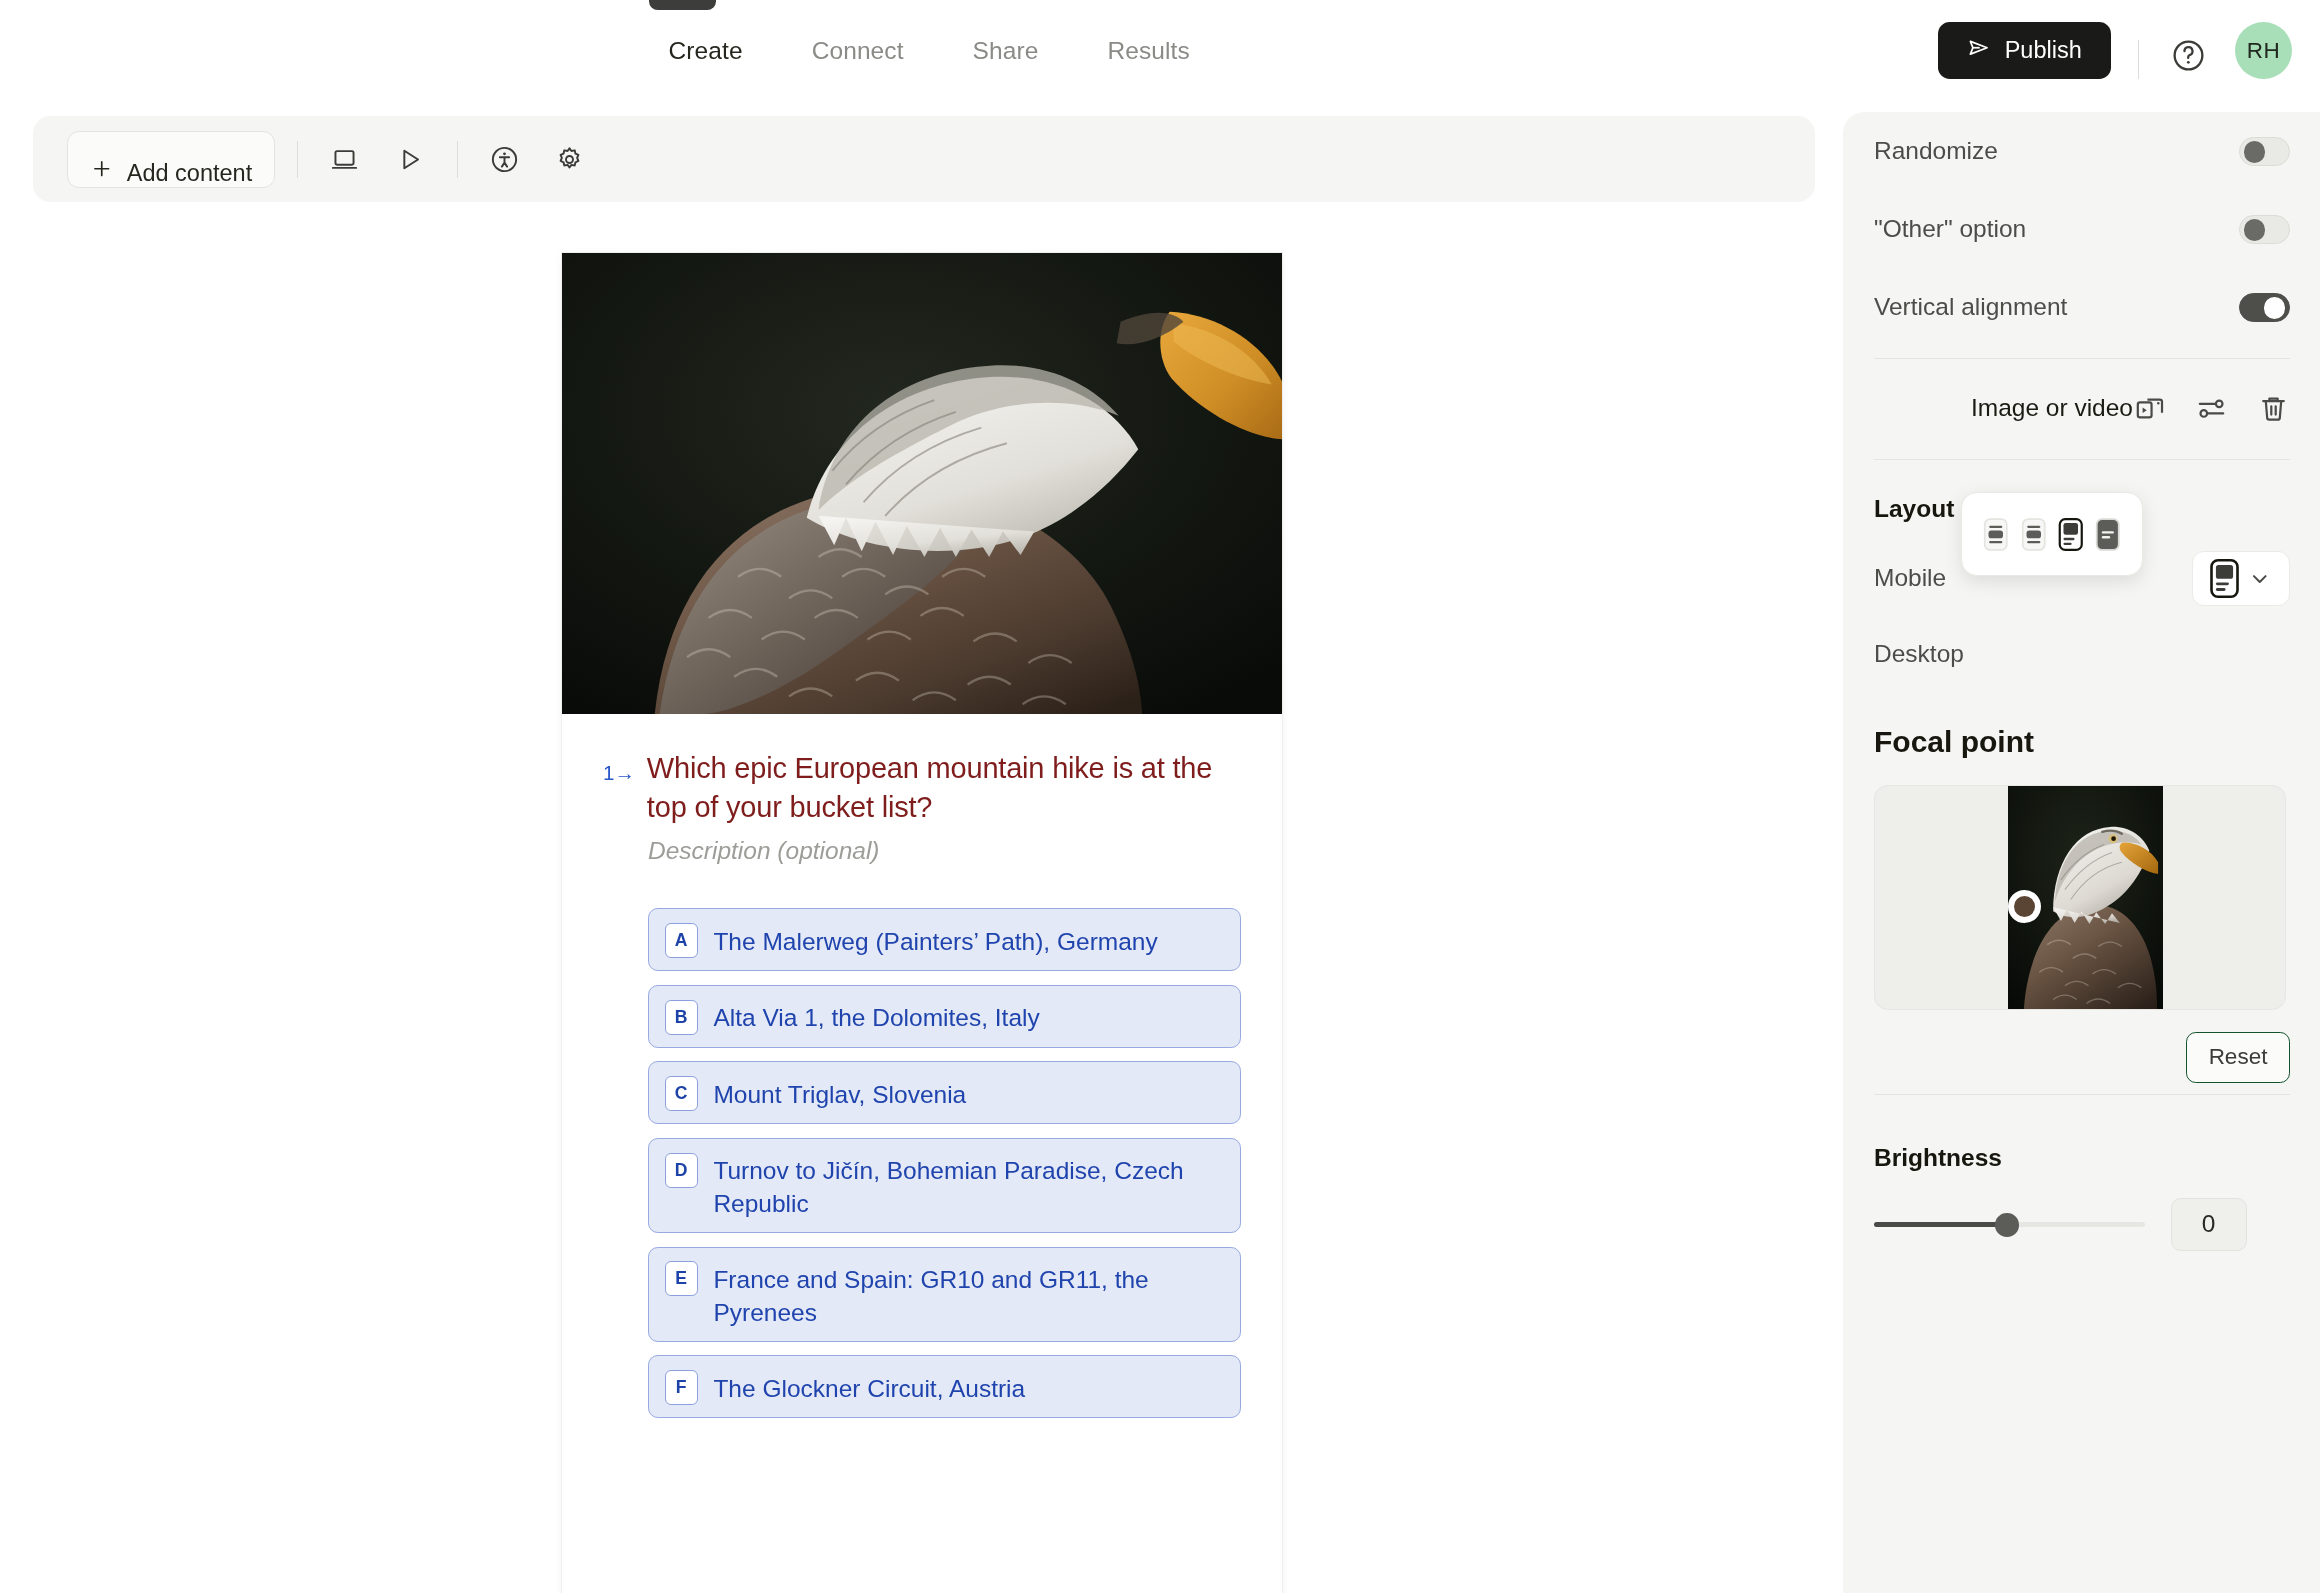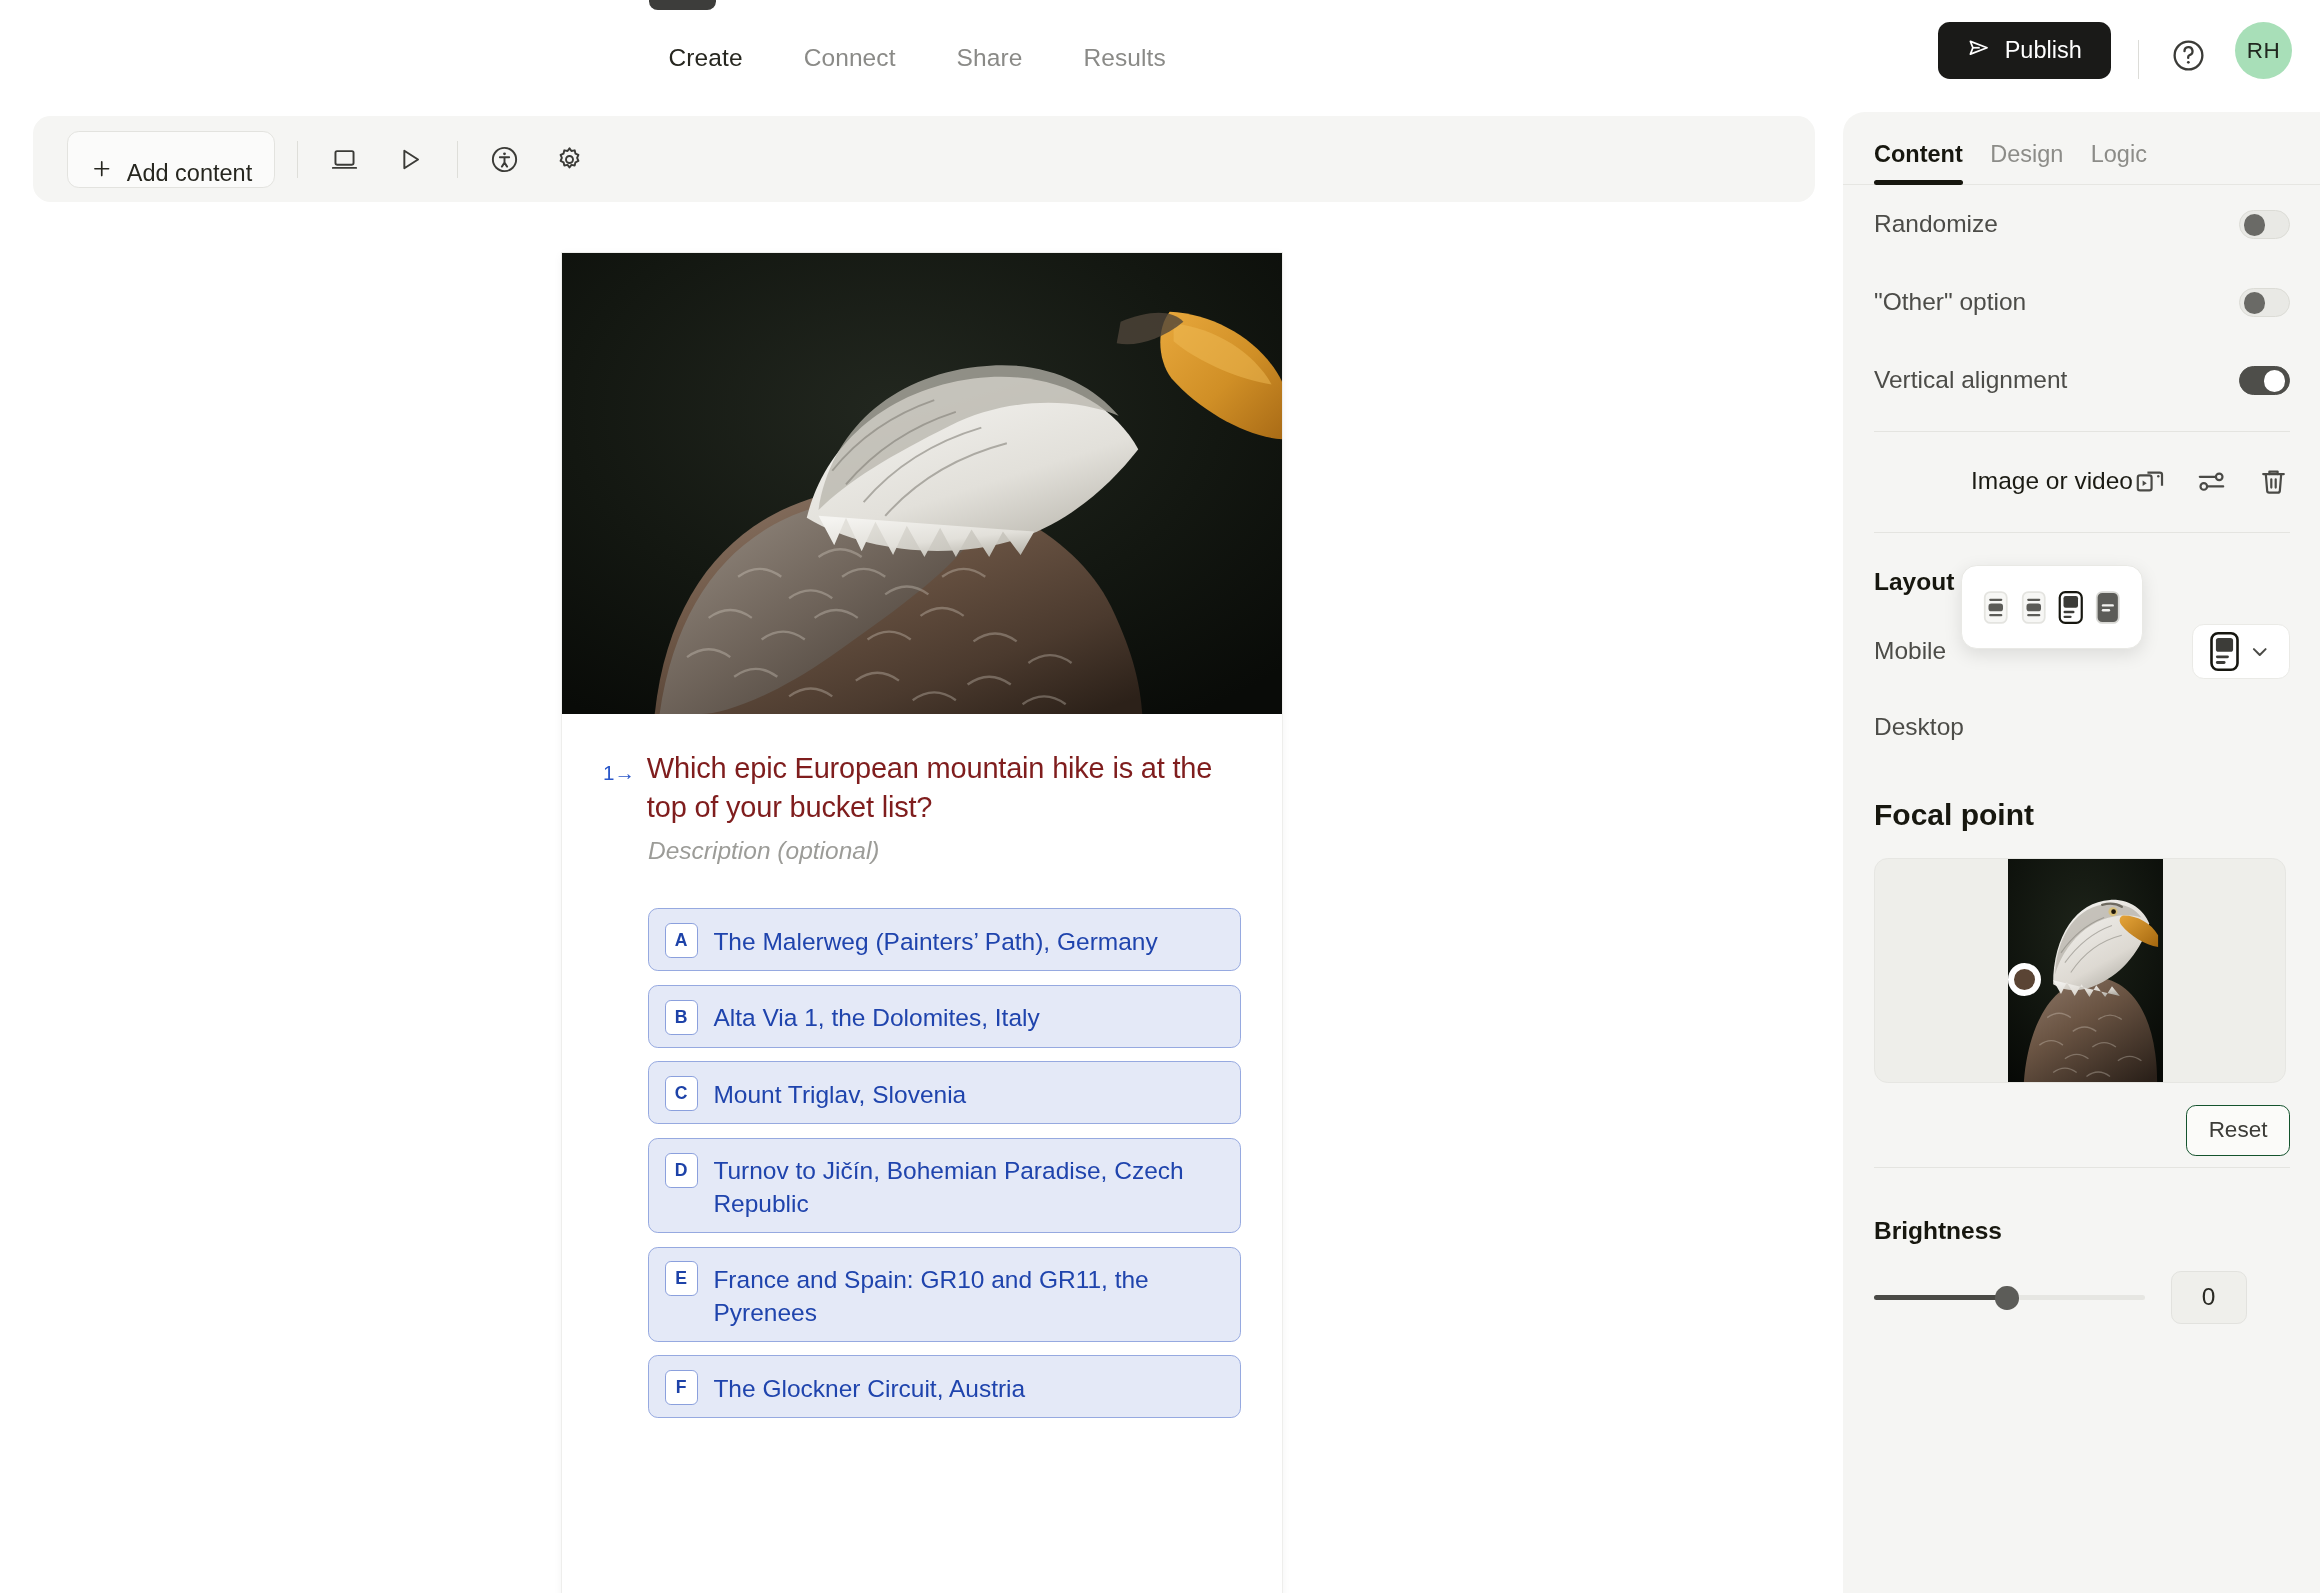--- a/index.html
+++ b/index.html
@@ -14,22 +14,22 @@
   
   .topbar {
     position: absolute; left: 0; top: 0; width: 2321px; height: 116px;
     background: #ffffff;
   }
   .active-pill {
     position: absolute; left: 649px; top: -7.8px;
     width: 67px; height: 17.6px; border-radius: 8.8px; background: #3d3d3b;
   }
   .nav {
-    position: absolute; left: 642px; top: 44px;
-    display: flex; align-items: flex-end; gap: 8px;
+    position: absolute; left: 642px; top: 37px;
+    display: flex; align-items: flex-end; gap: 16px;
   }
   .nav-item {
     font-size: 24.5px; color: #8a8a87; padding: 0 26.5px; cursor: pointer;
     letter-spacing: 0.1px;
   }
   .nav-item.active { color: #26261f; }
 
   .top-right {
     position: absolute; right: 29px; top: 22px;
     display: flex; align-items: flex-end;
@@ -447,25 +447,20 @@
         </div>
       </div>
 
       <div class="opt-tail"></div>
     </div>
   </div>
 </div>
 
 <div class="panel">
 
-  <div class="panel-tabs">
-    <div class="ptab active">Content</div>
-    <div class="ptab">Design</div>
-    <div class="ptab">Logic</div>
-  </div>
 
   <div class="panel-body">
 
     <div class="toggle-row">
       <div class="toggle-label">Randomize</div>
       <div class="switch">
           <div class="knob"></div>
         </div>
     </div>
 

